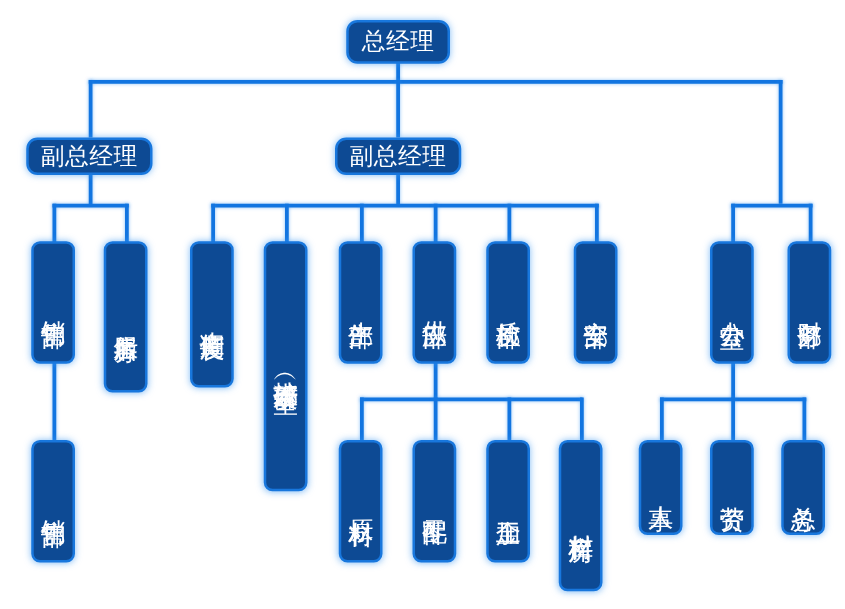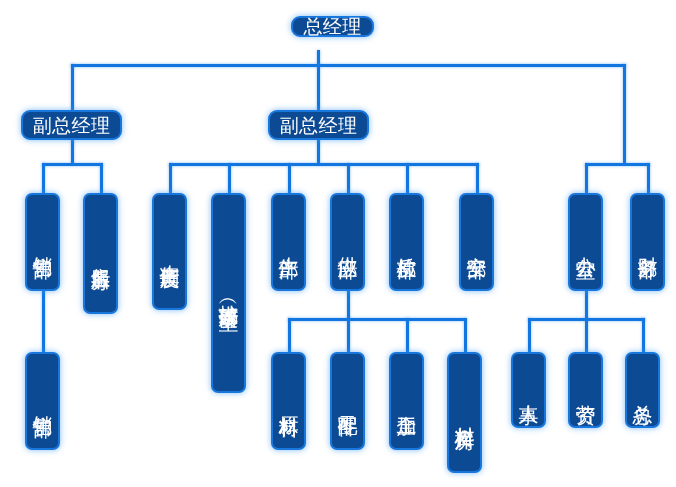--- a/index.html
+++ b/index.html
@@ -102,21 +102,21 @@
   <div class="conn v" style="left:347px; top:318px; height:34px;"></div>
   <div class="conn v" style="left:406px; top:318px; height:34px;"></div>
   <div class="conn v" style="left:464px; top:318px; height:34px;"></div>
 
   <div class="conn v" style="left:585px; top:290px; height:29px;"></div>
   <div class="conn h" style="left:528px; top:318px; width:117px;"></div>
   <div class="conn v" style="left:528px; top:318px; height:34px;"></div>
   <div class="conn v" style="left:585px; top:318px; height:34px;"></div>
   <div class="conn v" style="left:642px; top:318px; height:34px;"></div>
 
-  <div class="node h-text" style="left:291px; top:16px; width:83px; height:21px;">
+  <div class="node h-text" style="left:277px; top:16px; width:83px; height:35px;">
     <span class="lbl">总经理</span>
   </div>
 
   <div class="node h-text" style="left:21px; top:110px; width:101px; height:30px;">
     <span class="lbl">副总经理</span>
   </div>
 
   <div class="node h-text" style="left:268px; top:110px; width:101px; height:30px;">
     <span class="lbl">副总经理</span>
   </div>

